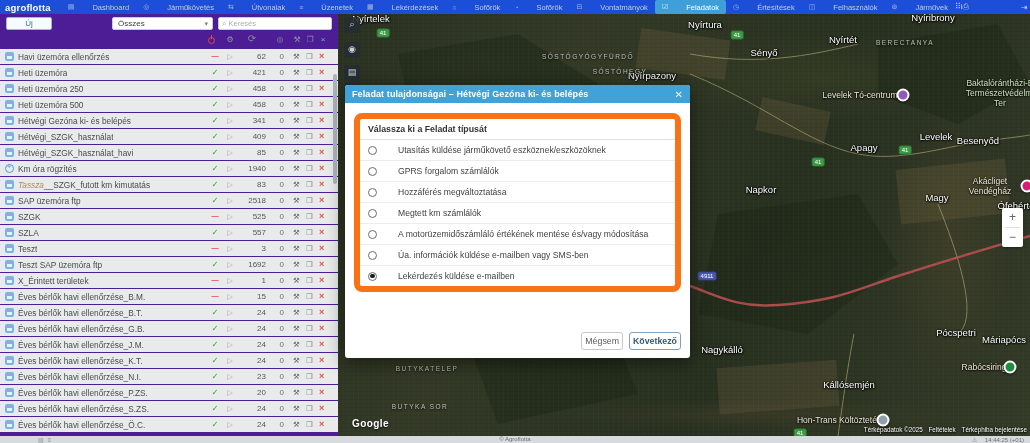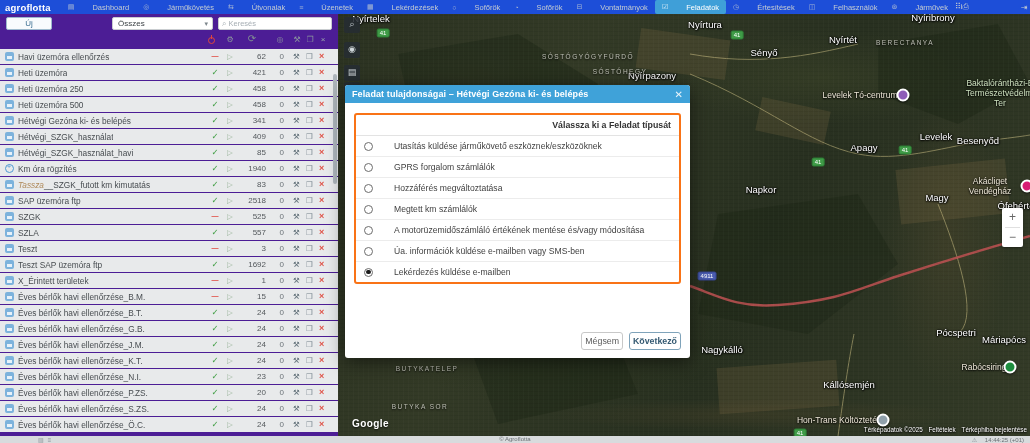--- a/index.html
+++ b/index.html
@@ -119,21 +119,21 @@
   .attrib .lnk { cursor:pointer; }
 
   
   .dialog { position:absolute; left:345px; top:85px; width:345px; height:273px; background:#fff;
     border-radius:3px; box-shadow:0 4px 18px rgba(0,0,0,.5); z-index:50; overflow:hidden; }
   .dlg-head { height:18px; background:#3fa2d9; color:#fff; display:flex; align-items:center;
     padding:0 7px; }
   .dlg-title { font-size:9px; font-weight:bold; letter-spacing:.1px; }
   .dlg-close { margin-left:auto; font-size:10px; cursor:pointer; color:#eaf5fb; }
   .dlg-body { padding:10px 9px; }
-  .optlist { border:2px solid #f97316; border-radius:3px; overflow:hidden;text-align:right; }
+  .optlist { border:6px solid #f97316; border-radius:8px; overflow:hidden; }
   .opt-hdr { padding:5px 8px; font-size:8.8px; font-weight:bold; color:#333;
     border-bottom:1px solid #e3e3e3; }
   .opt { display:flex; align-items:center; gap:21px; padding:5px 8px; border-bottom:1px solid #ececec;
     cursor:pointer; }
   .opt:last-child { border-bottom:none; }
   .radio { width:9px; height:9px; border:1.3px solid #6d6d6d; border-radius:50%; position:relative; flex:0 0 auto; }
   .radio.sel::after { content:""; position:absolute; left:1.4px; top:1.4px; width:4.5px; height:4.5px;
     background:#1c1c1c; border-radius:50%; }
   .olabel { font-size:8.6px; color:#3f3f3f; white-space:nowrap; }
   .dlg-foot { position:absolute; right:9px; bottom:8px; display:flex; gap:6px; }

